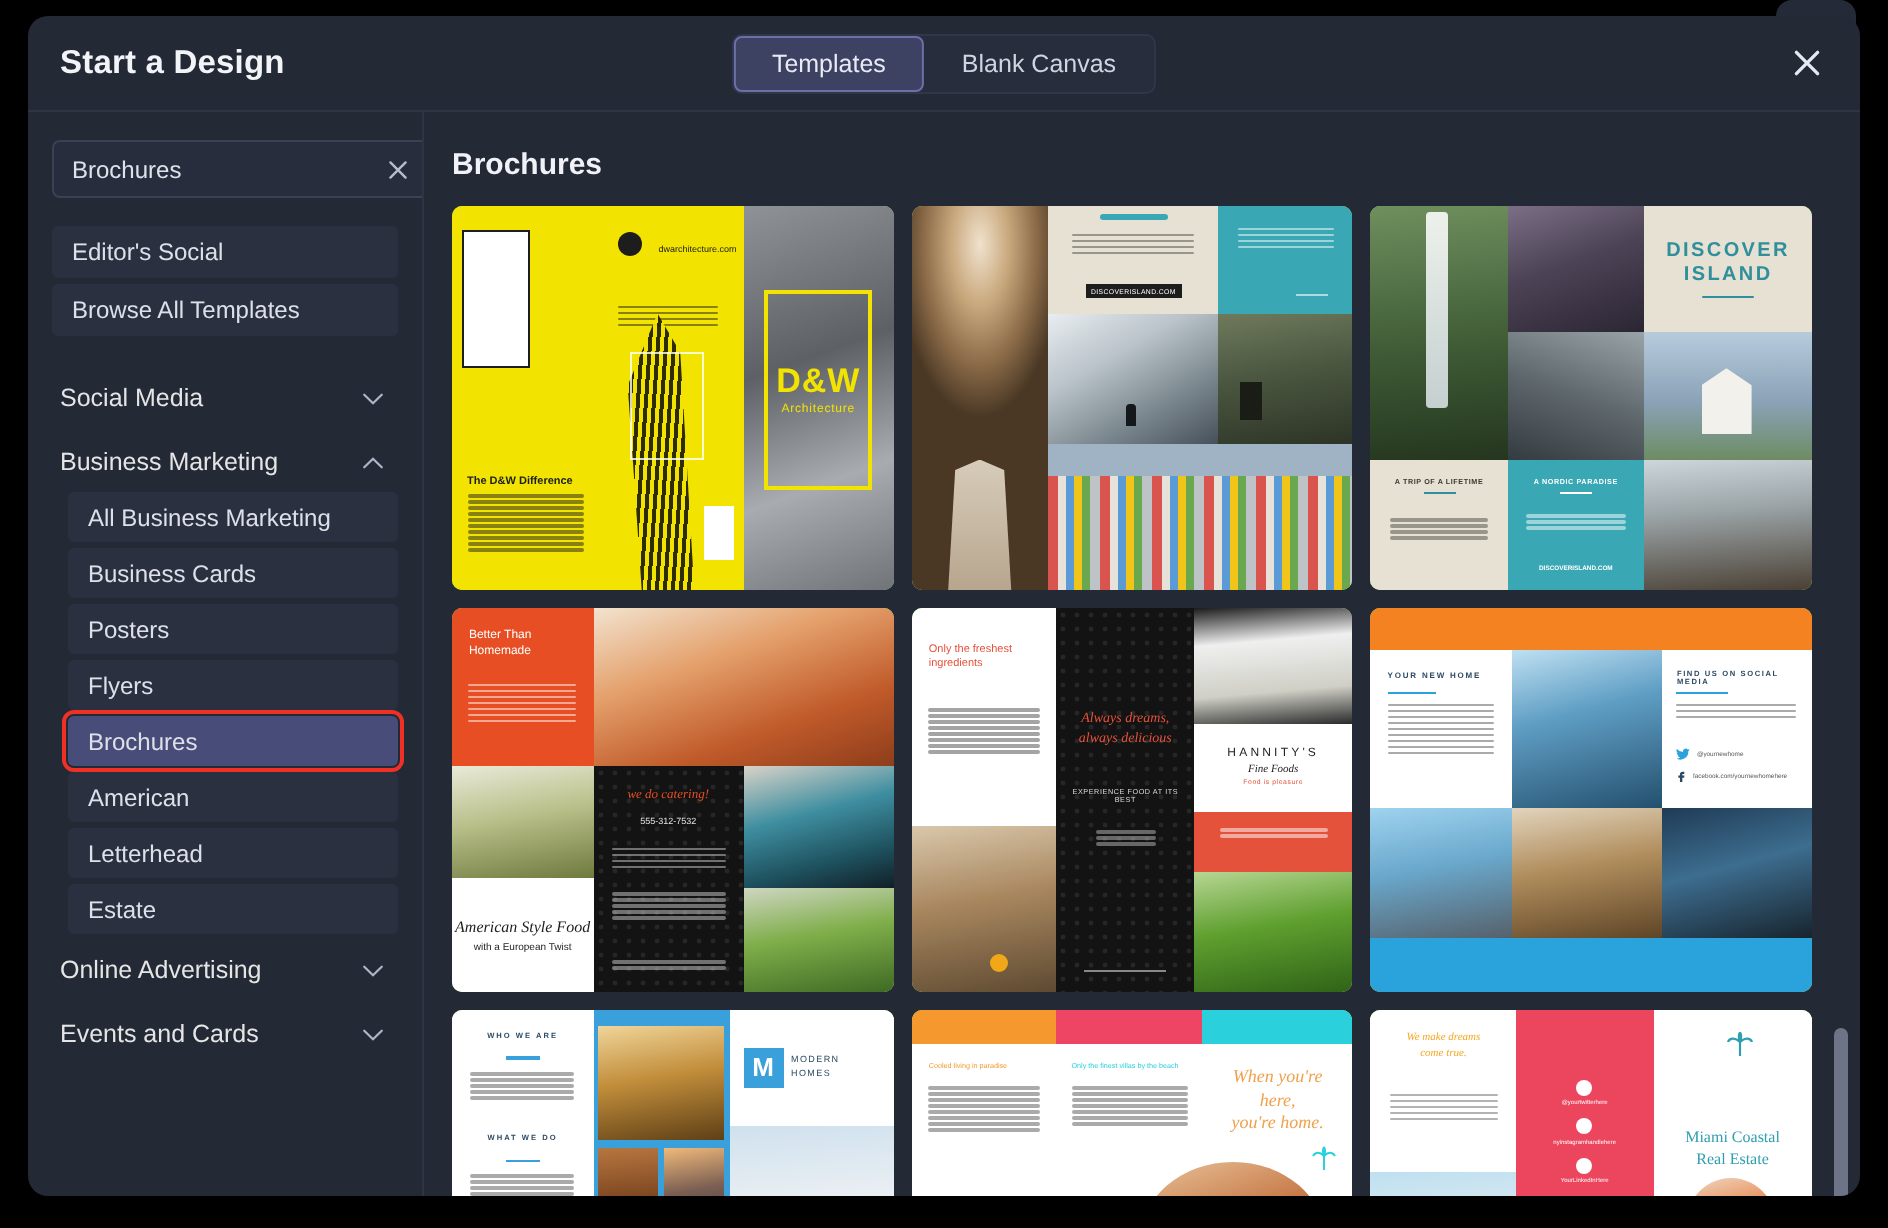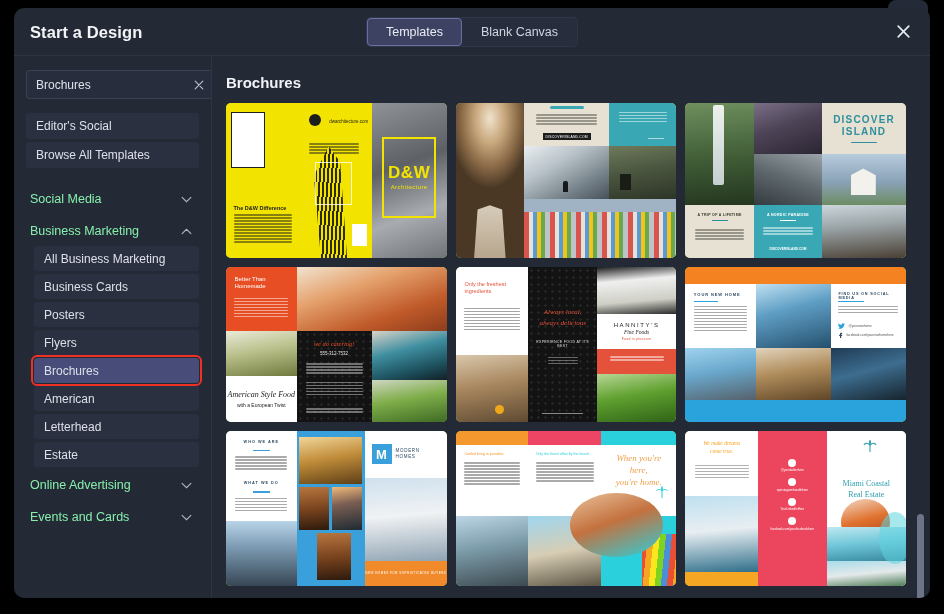--- a/index.html
+++ b/index.html
@@ -100,21 +100,21 @@
     padding: 0 10px; margin-bottom: 3px;
     background: #2a3040; border-radius: 3px;
     font-size: 12px; color: #dde0e9; cursor: pointer;
   }
 
   .nav-group { margin-bottom: 2px; }
   .group-header {
     height: 30px; display: flex; align-items: center; justify-content: space-between;
     padding: 0 7px 0 4px; cursor: pointer;
   }
-  .group-label { font-size: 12.5px; color: #86efac; }
+  .group-label { font-size: 12.5px; color: #e5e5e5; }
   .chev { width: 11px; height: 7px; display: block; }
 
   .group-children { padding-left: 8px; }
   .child-item {
     position: relative;
     height: 25px; display: flex; align-items: center;
     padding: 0 10px; margin-bottom: 3px;
     background: #2a3040; border-radius: 3px;
     font-size: 12px; color: #dde0e9; cursor: pointer;
   }
@@ -132,21 +132,21 @@
     padding: 18px 0 12px 14px;
   }
   #template-grid {
     display: grid;
     grid-template-columns: repeat(3, 1fr);
     gap: 9px;
     padding: 0 24px 0 14px;
   }
   .template-card {
     position: relative;
-    height: 155px;
+    height: 192px;
     background: #bef264;
     border-radius: 5px;
     overflow: hidden;
     cursor: pointer;
   }
   .thumb { position: absolute; inset: 0; display: flex; }
 
   
   #main-scrollbar {
     position: absolute; right: 6px; top: 58px;
@@ -580,21 +580,21 @@
                       <i></i>
                       <i></i>
                     </div>
                 </div>
                 <div class="col hn-eggs" style="flex:1 1 auto;">
                   <div class="r" style="left:54%;bottom:12%;width:9px;height:9px;border-radius:50%;background:#f0a818;"></div>
                 </div>
               </div>
               <div class="col bth-dots" style="flex:0 0 31%;">
                 <div style="position:absolute;left:10%;top:26%;width:80%;text-align:center;font-family:'Liberation Serif',serif;font-style:italic;font-size:7px;color:#e5523c;line-height:1.5;">
-                  <div>Always local,</div>
+                  <div>Always dreams,</div>
                   <div>always delicious</div>
                 </div>
                 <div style="position:absolute;left:8%;top:47%;width:84%;text-align:center;font-size:3.6px;color:#ddd;letter-spacing:.3px;">EXPERIENCE FOOD AT ITS BEST</div>
                 <div class="txtblk" style="left:28%;top:58%;width:44%;color:#bbb;">
                     <i></i>
                     <i></i>
                     <i></i>
                   </div>
                 <div class="r" style="left:20%;bottom:5%;width:60%;height:1.4px;background:#888;"></div>
               </div>

